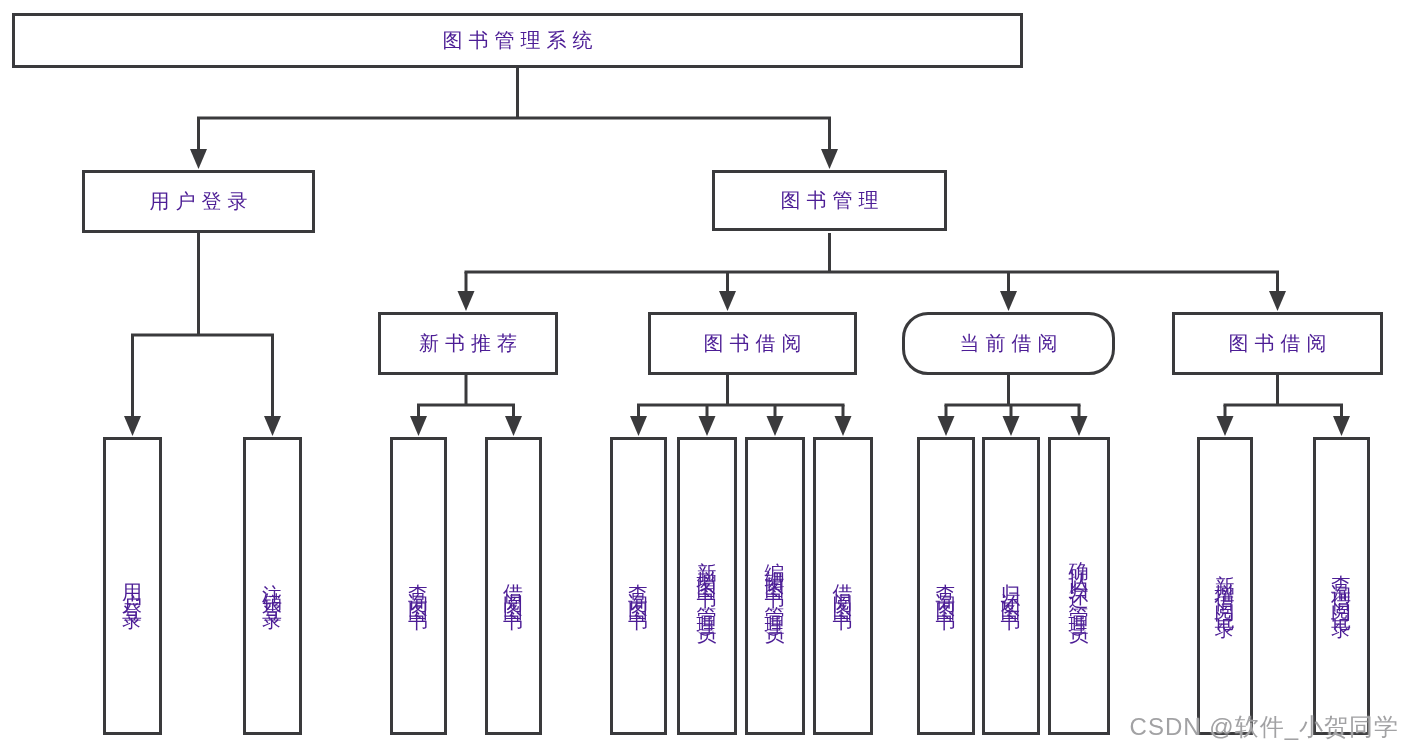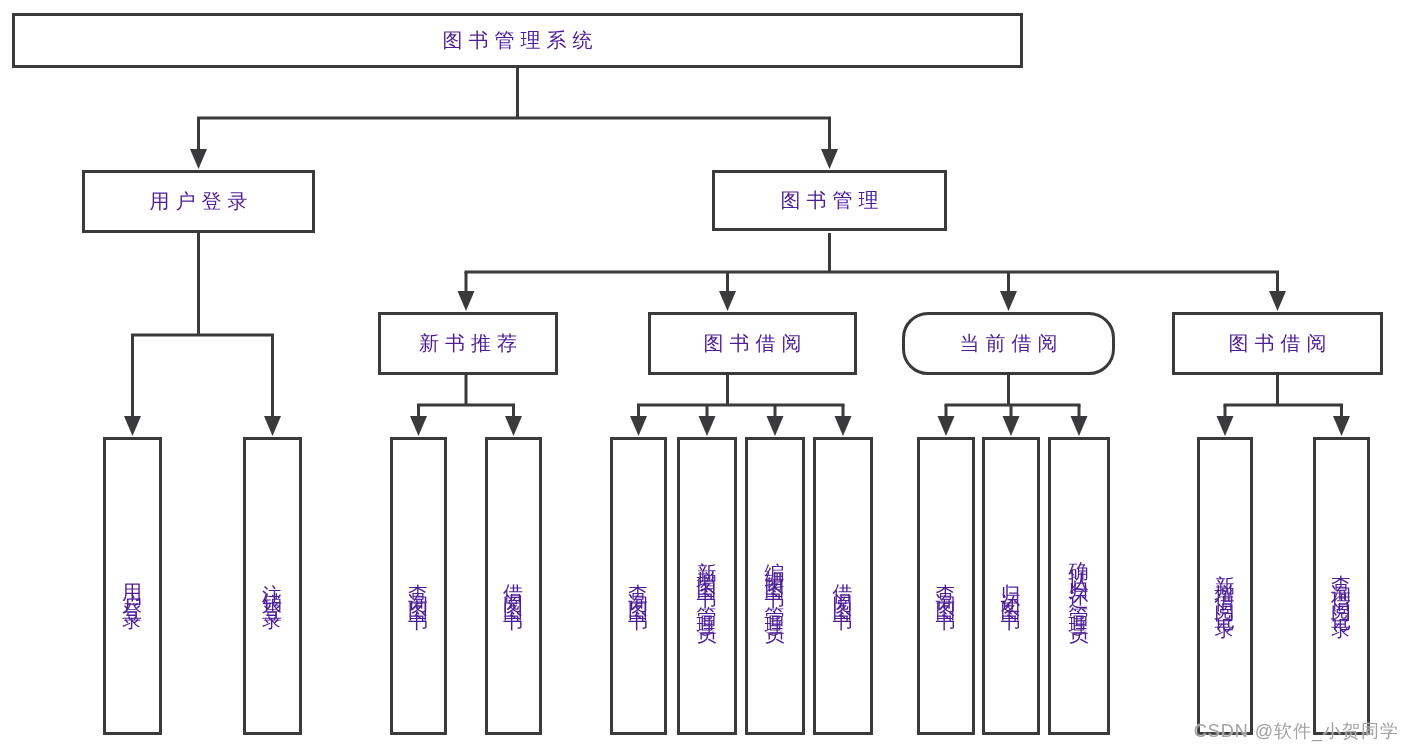--- a/index.html
+++ b/index.html
@@ -39,21 +39,21 @@
     writing-mode: vertical-rl;
     text-orientation: mixed;
     letter-spacing: 9px;
     line-height: 1;
     white-space: nowrap;
   }
   .watermark {
     position: absolute;
     right: 6px;
     bottom: 4px;
-    font-size: 18px;
+    font-size: 24px;
     color: #a2a2a4;
     letter-spacing: 1px;
     z-index: 10;
     text-shadow: 0 0 2px #ffffff;
     white-space: nowrap;
   }
 </style>
 </head>
 <body>
 

